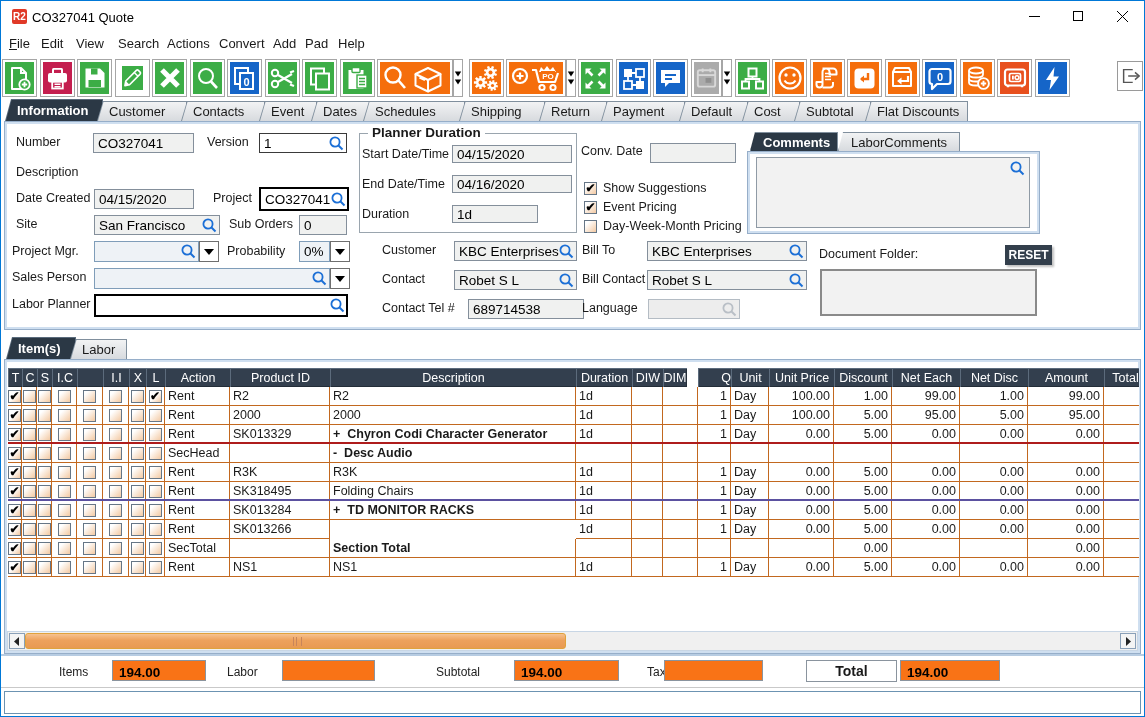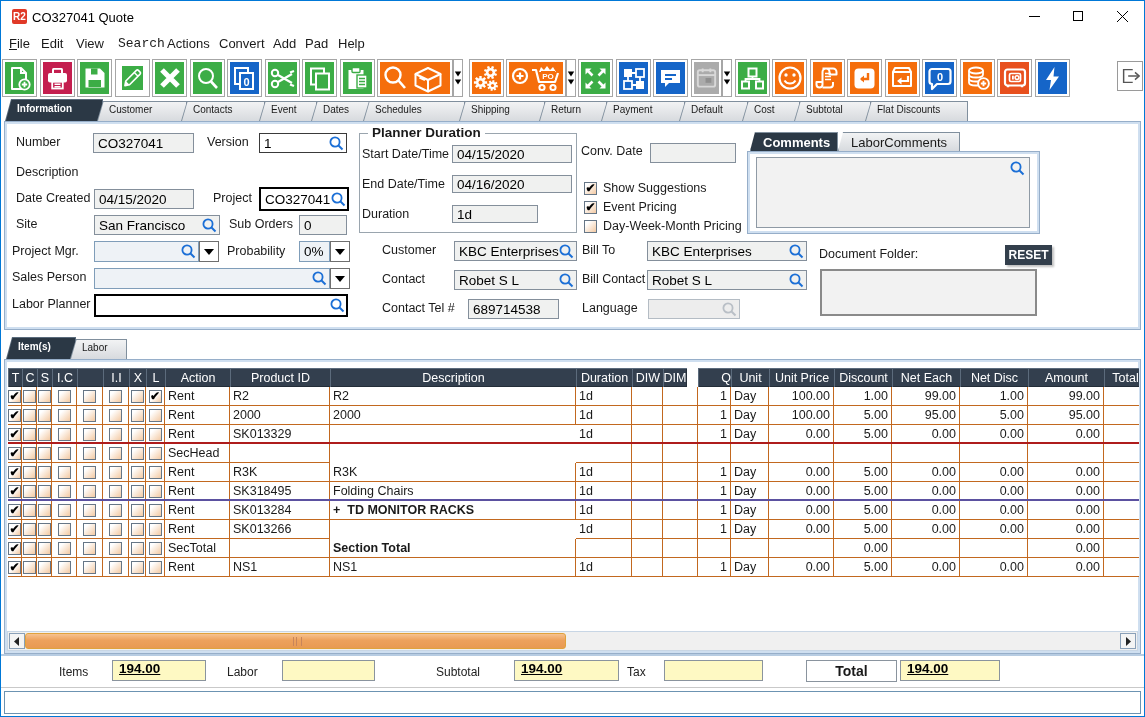--- a/index.html
+++ b/index.html
@@ -25,21 +25,21 @@
   .tbtn.narrow .fill{left:0;top:0;right:0;bottom:0;}
   .tbtn.narrow{background:#fff;}
   
   #tabstrip{position:absolute;left:0;top:98px;width:100%;height:22px;}
   .tab{position:absolute;top:2px;height:20px;}
   .tab .tb{position:absolute;left:0;top:0;right:0;bottom:0;background:#808f9d;
            clip-path:polygon(6px 0,100% 0,100% 100%,0 100%);}
   .tab .tf{position:absolute;left:1px;top:1px;right:1px;bottom:0;
            background:linear-gradient(#f2f3f4,#d7dade);
            clip-path:polygon(5.5px 0,100% 0,100% 100%,0 100%);}
-  .tab .tl{position:absolute;left:12px;top:3px;font-size:10px;color:#1a1a1a;white-space:nowrap;}
+  .tab .tl{position:absolute;left:12px;top:3px;font-size:13px;color:#1a1a1a;white-space:nowrap;}
   .tab.active{top:0;height:22px;}
   .tab.active .tb{background:#5a6b7c;}
   .tab.active .tf{background:#2b3845;}
   .tab.active .tl{color:#fff;font-weight:bold;top:4px;}
   
   #formpanel{position:absolute;left:3px;top:120px;width:1137px;height:209px;
              border:1px solid #96aec9;box-shadow:inset 0 0 0 2px #cfdff0;background:#fff;box-sizing:border-box;}
   .flabel{position:absolute;font-size:12.5px;color:#1a1a1a;white-space:nowrap;}
   .ffield{position:absolute;box-sizing:border-box;font-size:13.5px;color:#000;
           display:flex;align-items:center;padding-left:4px;white-space:nowrap;overflow:hidden;}
@@ -84,23 +84,23 @@
         box-sizing:border-box;display:flex;align-items:center;justify-content:center;}
   #hthumb{position:absolute;left:17px;top:1px;width:541px;height:16px;border-radius:3px;
           background:linear-gradient(#f6c290,#eda15c 45%,#e89a52);border:1px solid #e0a23c;box-sizing:border-box;}
   #hgrip{position:absolute;left:50%;top:3px;width:7px;height:9px;margin-left:-3px;
          border-left:1px solid #c8855a;border-right:1px solid #c8855a;}
   #hgrip:after{content:"";position:absolute;left:2px;top:0;height:100%;border-left:1px solid #c8855a;}
   
   #totalsbar{position:absolute;left:0;top:653px;width:100%;height:33px;background:#fff;
              border-top:2px solid #b7cce2;}
   .tlabel{position:absolute;top:9px;font-size:12px;color:#222;}
-  .tfield{position:absolute;top:4px;height:21px;box-sizing:border-box;background:#fef9c3;
+  .tfield{position:absolute;top:4px;height:21px;box-sizing:border-box;background:#f97316;
           border:1px solid #8a949e;font-weight:bold;font-size:13.5px;display:flex;
-          align-items:flex-start;padding-left:6px;color:#000;text-decoration:underline;}
+          align-items:flex-end;padding-left:6px;color:#000;}
   #totalbox{position:absolute;left:805px;top:4px;width:91px;height:22px;background:#fff;
             border:1px solid #8a949e;box-sizing:border-box;font-weight:bold;font-size:14px;
             display:flex;align-items:center;justify-content:center;}
   #statusbar{position:absolute;left:3px;top:690px;width:1137px;height:23px;background:#fff;
              border:1px solid #6c93b2;box-sizing:border-box;}
   #statusline{position:absolute;left:0;top:686px;width:100%;border-top:1px solid #c9c9c9;}
 </style>
 </head>
 <body>
 
@@ -121,21 +121,21 @@
     <div class="wbtn" style="right:0px">
       <svg width="11" height="11" viewBox="0 0 11 11">
           <path d="M0 0 L11 11 M11 0 L0 11" stroke="#000" stroke-width="1"></path>
         </svg>
     </div>
   </div>
   <div id="menubar">
       <div class="mitem" style="left: 8px;"><u>F</u>ile</div>
       <div class="mitem" style="left: 40px;">Edit</div>
       <div class="mitem" style="left: 75px;">View</div>
-      <div class="mitem" style="left: 117px; font-family: Liberation Mono, monospace;">Search</div>
+      <div class="mitem" style="left: 117px;">Search</div>
       <div class="mitem" style="left: 166px; text-align: right;">Actions</div>
       <div class="mitem" style="left: 218px;">Convert</div>
       <div class="mitem" style="left: 272px;">Add</div>
       <div class="mitem" style="left: 304px;">Pad</div>
       <div class="mitem" style="left: 337px;">Help</div>
     </div>
   <div id="toolbar">
       <div class="tbtn" style="left: 1px; width: 35px;">
         <div class="fill" style="background: rgb(60, 173, 70);">
           <svg width="27" height="27" viewBox="0 0 27 27">
@@ -582,21 +582,21 @@
         </svg></div>
       <div class="flabel" style="left: 377px; top: 150px;">Contact</div>
       <div class="ffield f-ro" style="left: 449px; top: 148px; width: 123px; height: 20px;">
         <div>Robet S L</div>
       </div>
       <div class="ficon" style="left: 553px; top: 149.5px;"><svg width="17" height="17" viewBox="0 0 17 17">
           <circle cx="7" cy="7" r="4.6" fill="none" stroke="#1b6fd6" stroke-width="1.8"></circle>
           <path d="M10.5 10.5 L14.5 14.5" stroke="#1b6fd6" stroke-width="2"></path>
         </svg></div>
       <div class="flabel" style="left: 377px; top: 179px;">Contact Tel #</div>
-      <div class="ffield f-ro" style="left: 463px; top: 177px; width: 91px; height: 20px;">
+      <div class="ffield f-ro" style="left: 463px; top: 177px; width: 116px; height: 20px;">
         <div>689714538</div>
       </div>
       <div class="flabel" style="left: 577px; top: 121px;">Bill To</div>
       <div class="ffield f-ro" style="left: 642px; top: 119px; width: 160px; height: 20px;">
         <div>KBC Enterprises</div>
       </div>
       <div class="ficon" style="left: 783px; top: 120.5px;"><svg width="17" height="17" viewBox="0 0 17 17">
           <circle cx="7" cy="7" r="4.6" fill="none" stroke="#1b6fd6" stroke-width="1.8"></circle>
           <path d="M10.5 10.5 L14.5 14.5" stroke="#1b6fd6" stroke-width="2"></path>
         </svg></div>
@@ -764,20 +764,21 @@
             <div class="cell" style="left: 69px; width: 26px; height: 19px; position: absolute; padding: 0px;"></div>
             <div class="ccb" style="left: 75px; top: 2.5px;"></div>
             <div class="cell" style="left: 95px; width: 26px; height: 19px; position: absolute; padding: 0px;"></div>
             <div class="ccb" style="left: 101px; top: 2.5px;"></div>
             <div class="cell" style="left: 121px; width: 17px; height: 19px; position: absolute; padding: 0px;"></div>
             <div class="ccb" style="left: 122.5px; top: 2.5px;"></div>
             <div class="cell" style="left: 138px; width: 19px; height: 19px; position: absolute; padding: 0px;"></div>
             <div class="ccb" style="left: 140.5px; top: 2.5px;"></div>
             <div class="cell" style="left: 157px; width: 65px; height: 19px; position: absolute;"><span>Rent</span></div>
             <div class="cell" style="left: 222px; width: 100px; height: 19px; position: absolute;"><span>SK013329</span></div>
+            <div class="cell bold" style="left: 322px; width: 246px; height: 19px; position: absolute;"><span>+  Chyron Codi Character Generator</span></div>
             <div class="cell" style="left: 568px; width: 56px; height: 19px; position: absolute;"><span>1d</span></div>
             <div class="cell" style="left: 624px; width: 31px; height: 19px; position: absolute;"><span></span></div>
             <div class="cell" style="left: 655px; width: 35px; height: 19px; position: absolute;"><span></span></div>
             <div class="cell num" style="left: 690px; width: 33px; height: 19px; position: absolute;"><span>1</span></div>
             <div class="cell" style="left: 723px; width: 38px; height: 19px; position: absolute;"><span>Day</span></div>
             <div class="cell num" style="left: 761px; width: 65px; height: 19px; position: absolute;"><span>0.00</span></div>
             <div class="cell num" style="left: 826px; width: 58px; height: 19px; position: absolute;"><span>5.00</span></div>
             <div class="cell num" style="left: 884px; width: 68px; height: 19px; position: absolute;"><span>0.00</span></div>
             <div class="cell num" style="left: 952px; width: 68px; height: 19px; position: absolute;"><span>0.00</span></div>
             <div class="cell num" style="left: 1020px; width: 76px; height: 19px; position: absolute;"><span>0.00</span></div>
@@ -795,20 +796,21 @@
             <div class="cell" style="left: 69px; width: 26px; height: 19px; position: absolute; padding: 0px;"></div>
             <div class="ccb" style="left: 75px; top: 2.5px;"></div>
             <div class="cell" style="left: 95px; width: 26px; height: 19px; position: absolute; padding: 0px;"></div>
             <div class="ccb" style="left: 101px; top: 2.5px;"></div>
             <div class="cell" style="left: 121px; width: 17px; height: 19px; position: absolute; padding: 0px;"></div>
             <div class="ccb" style="left: 122.5px; top: 2.5px;"></div>
             <div class="cell" style="left: 138px; width: 19px; height: 19px; position: absolute; padding: 0px;"></div>
             <div class="ccb" style="left: 140.5px; top: 2.5px;"></div>
             <div class="cell" style="left: 157px; width: 65px; height: 19px; position: absolute;"><span>SecHead</span></div>
             <div class="cell" style="left: 222px; width: 100px; height: 19px; position: absolute;"><span></span></div>
+            <div class="cell bold" style="left: 322px; width: 246px; height: 19px; position: absolute;"><span>-  Desc Audio</span></div>
             <div class="cell" style="left: 568px; width: 56px; height: 19px; position: absolute;"><span></span></div>
             <div class="cell" style="left: 624px; width: 31px; height: 19px; position: absolute;"><span></span></div>
             <div class="cell" style="left: 655px; width: 35px; height: 19px; position: absolute;"><span></span></div>
             <div class="cell num" style="left: 690px; width: 33px; height: 19px; position: absolute;"><span></span></div>
             <div class="cell" style="left: 723px; width: 38px; height: 19px; position: absolute;"><span></span></div>
             <div class="cell num" style="left: 761px; width: 65px; height: 19px; position: absolute;"><span></span></div>
             <div class="cell num" style="left: 826px; width: 58px; height: 19px; position: absolute;"><span></span></div>
             <div class="cell num" style="left: 884px; width: 68px; height: 19px; position: absolute;"><span></span></div>
             <div class="cell num" style="left: 952px; width: 68px; height: 19px; position: absolute;"><span></span></div>
             <div class="cell num" style="left: 1020px; width: 76px; height: 19px; position: absolute;"><span></span></div>
@@ -1032,21 +1034,21 @@
         <div>194.00</div>
       </div>
       <div class="tlabel" style="left: 226px;">Labor</div>
       <div class="tfield" style="left: 281px; width: 93px;">
         <div></div>
       </div>
       <div class="tlabel" style="left: 435px;">Subtotal</div>
       <div class="tfield" style="left: 513px; width: 105px;">
         <div>194.00</div>
       </div>
-      <div class="tlabel" style="left: 626px;">Tax</div>
+      <div class="tlabel" style="left: 646px;">Tax</div>
       <div class="tfield" style="left: 663px; width: 99px;">
         <div></div>
       </div>
       <div id="totalbox">
         <div>Total</div>
       </div>
       <div class="tfield" style="left: 899px; width: 100px;">
         <div>194.00</div>
       </div>
     </div>

